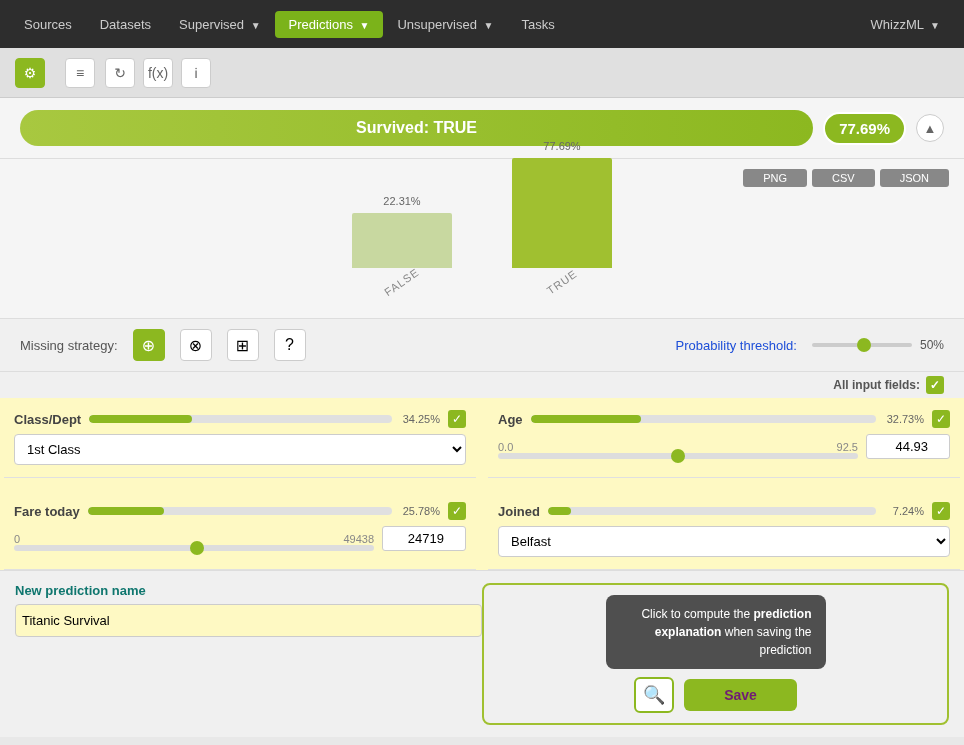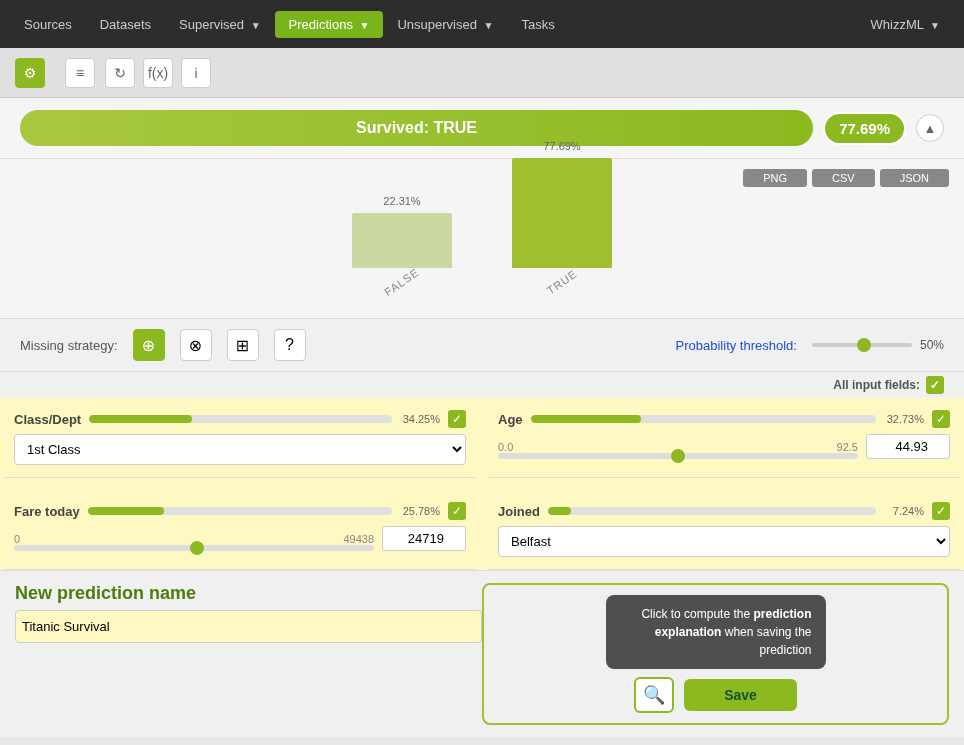--- a/index.html
+++ b/index.html
@@ -333,22 +333,22 @@
     
     .bottom-section {
       display: grid;
       grid-template-columns: 1fr 1fr;
       gap: 0;
       padding: 12px 15px;
       background: #f0f0f0;
       border-top: 1px solid #ddd;
     }
     .new-prediction-label {
-      font-size: 18px;
-      color: #4d7c0f;
+      font-size: 13px;
+      color: #0f766e;
       font-weight: bold;
       margin-bottom: 6px;
     }
     .prediction-name-input {
       width: 100%;
       padding: 8px 6px;
       border: 1px solid #ccc;
       border-radius: 4px;
       font-size: 13px;
       background: #fef9c3;
@@ -389,21 +389,21 @@
       border-radius: 6px;
       background: #fff;
       display: flex; align-items: center; justify-content: center;
       cursor: pointer;
       font-size: 18px;
       color: #555;
     }
     .save-btn {
       padding: 8px 40px;
       background: #8cb820;
-      color: #14532d;
+      color: #701a75;
       border: none;
       border-radius: 6px;
       font-size: 14px;
       font-weight: bold;
       cursor: pointer;
     }
   </style>
 </head>
 <body>
 

